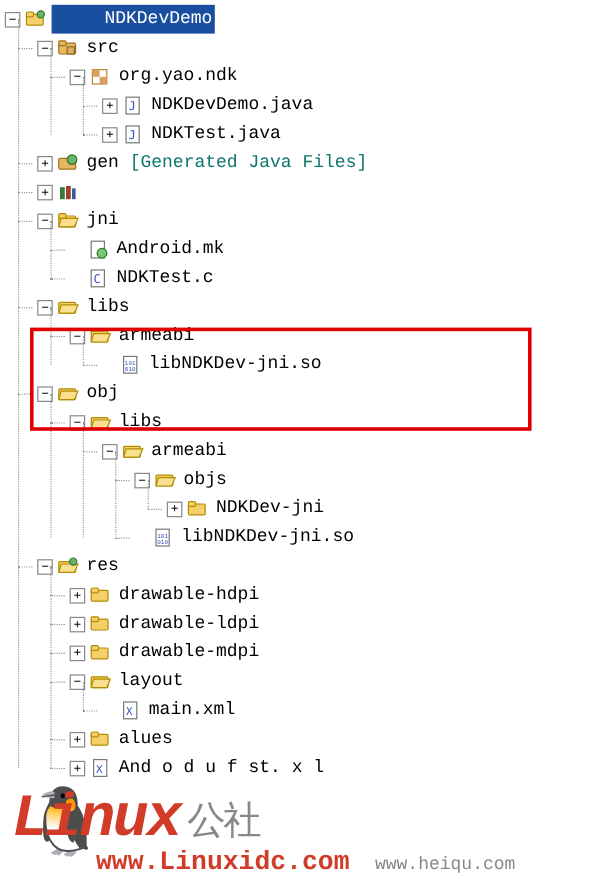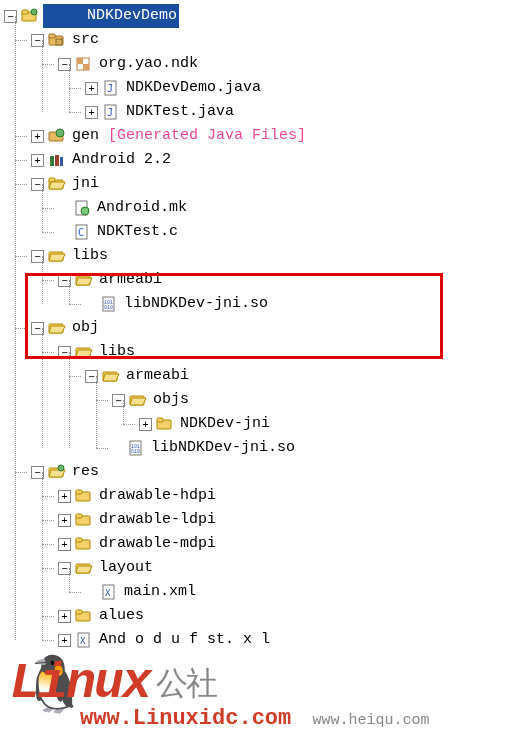--- a/index.html
+++ b/index.html
@@ -86,21 +86,21 @@
   }
   .label {
     padding: 0 2px;
   }
   .label.sel {
     background: #1a4fa0;
     color: #fff;
     padding-left: 44px;
   }
   .gen {
-    color: #ec4899;
+    color: #0f766e;
   }
   .highlight-box {
     position: absolute;
     border: 3px solid #e00000;
     pointer-events: none;
   }
   .watermark {
     position: absolute;
     left: 10px;
     bottom: 5px;
@@ -237,21 +237,20 @@
 
       <div class="row child-row">
         <span class="toggle">+</span>
         <span class="ic">
             <svg width="18" height="16">
               <rect x="2" y="4" width="4" height="10" fill="#3a7a3a"></rect>
               <rect x="7" y="3" width="4" height="11" fill="#a04030"></rect>
               <rect x="12" y="5" width="3" height="9" fill="#3a5aa0"></rect>
             </svg>
           </span>
-        <span class="label">Android 2.2</span>
       </div>
 
 
       <div class="node">
         <div class="row child-row">
           <span class="toggle">−</span>
           <span class="ic">
               <svg width="18" height="16">
                 <rect x="1" y="4" width="14" height="9" rx="1" fill="#f5d06a" stroke="#b38b00"></rect>
                 <rect x="1" y="2" width="6" height="4" rx="1" fill="#f5d06a" stroke="#b38b00"></rect>

